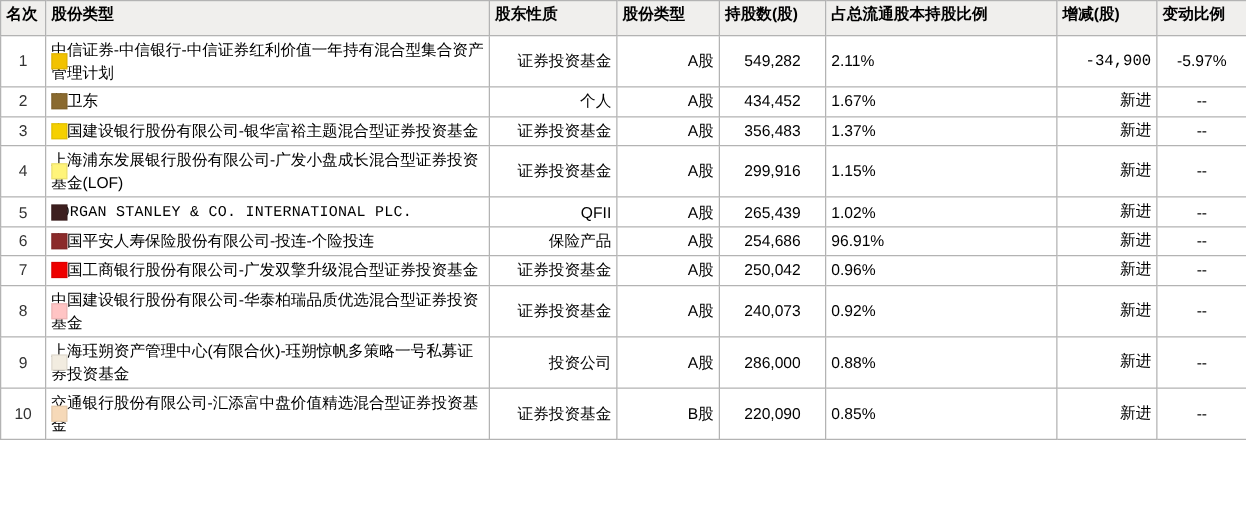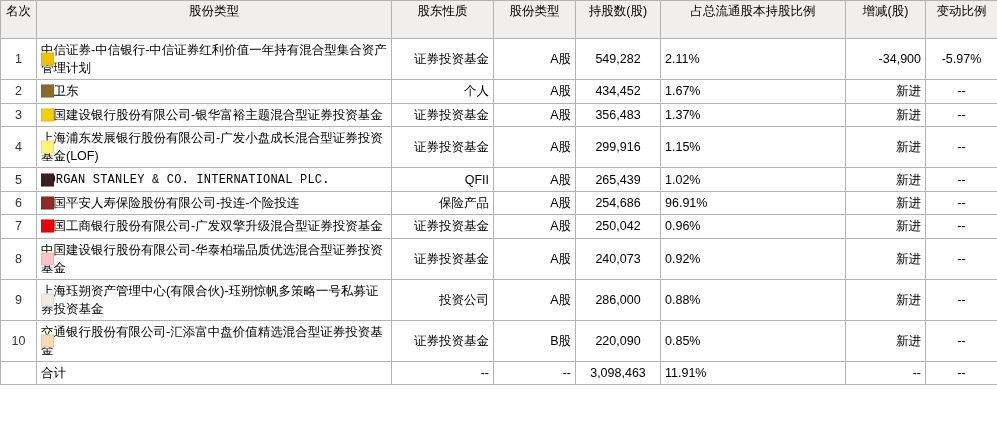--- a/index.html
+++ b/index.html
@@ -29,25 +29,25 @@
   table.holders td {
     border: 1px solid #b3b3b3;
     padding: 2px 4px;
     vertical-align: middle;
     font-size: 12.5px;
     line-height: 1.45;
     box-sizing: border-box;
   }
   table.holders thead th {
     background: #f0efed;
-    font-weight: normal;
-    text-align: center;
+    font-weight: bold;
+    text-align: left;
     height: 23px;
     padding-top: 1px;
-    padding-bottom: 18px;
+    padding-bottom: 8px;
   }
   
   col.c-rank  { width: 36px; }
   col.c-name  { width: 355px; }
   col.c-type  { width: 102px; }
   col.c-share { width: 82px; }
   col.c-qty   { width: 85px; }
   col.c-pct   { width: 185px; }
   col.c-chg   { width: 80px; }
   col.c-chgp  { width: 72px; }
@@ -75,20 +75,21 @@
   td.num {
     text-align: center;
     font-family: "Liberation Sans", sans-serif;
   }
   td.pct {
     text-align: left;
     padding-left: 6px;
   }
   td.chg {
     text-align: right;
+    font-family: Liberation Mono, monospace;
   }
   td.chgp {
     text-align: center;
     padding-left: 6px;
   }
   td.left {
     text-align: right;
   }
   tr.total td {
     font-weight: normal;
@@ -264,27 +265,15 @@
           <span>交通银行股份有限公司-汇添富中盘价值精选混合型证券投资基金</span>
         </td>
         <td class="left">证券投资基金</td>
         <td class="left">B股</td>
         <td class="num">220,090</td>
         <td class="pct">0.85%</td>
         <td class="chg">新进</td>
         <td class="chgp dash">--</td>
       </tr>
 
-      <tr class="total">
-        <td class="rank"></td>
-        <td class="name">
-          <span>合计</span>
-        </td>
-        <td class="left dash">--</td>
-        <td class="left dash">--</td>
-        <td class="num">3,098,463</td>
-        <td class="pct">11.91%</td>
-        <td class="chg dash">--</td>
-        <td class="chgp dash">--</td>
-      </tr>
     </tbody>
   </table>
 </div>
 
 </body></html>

